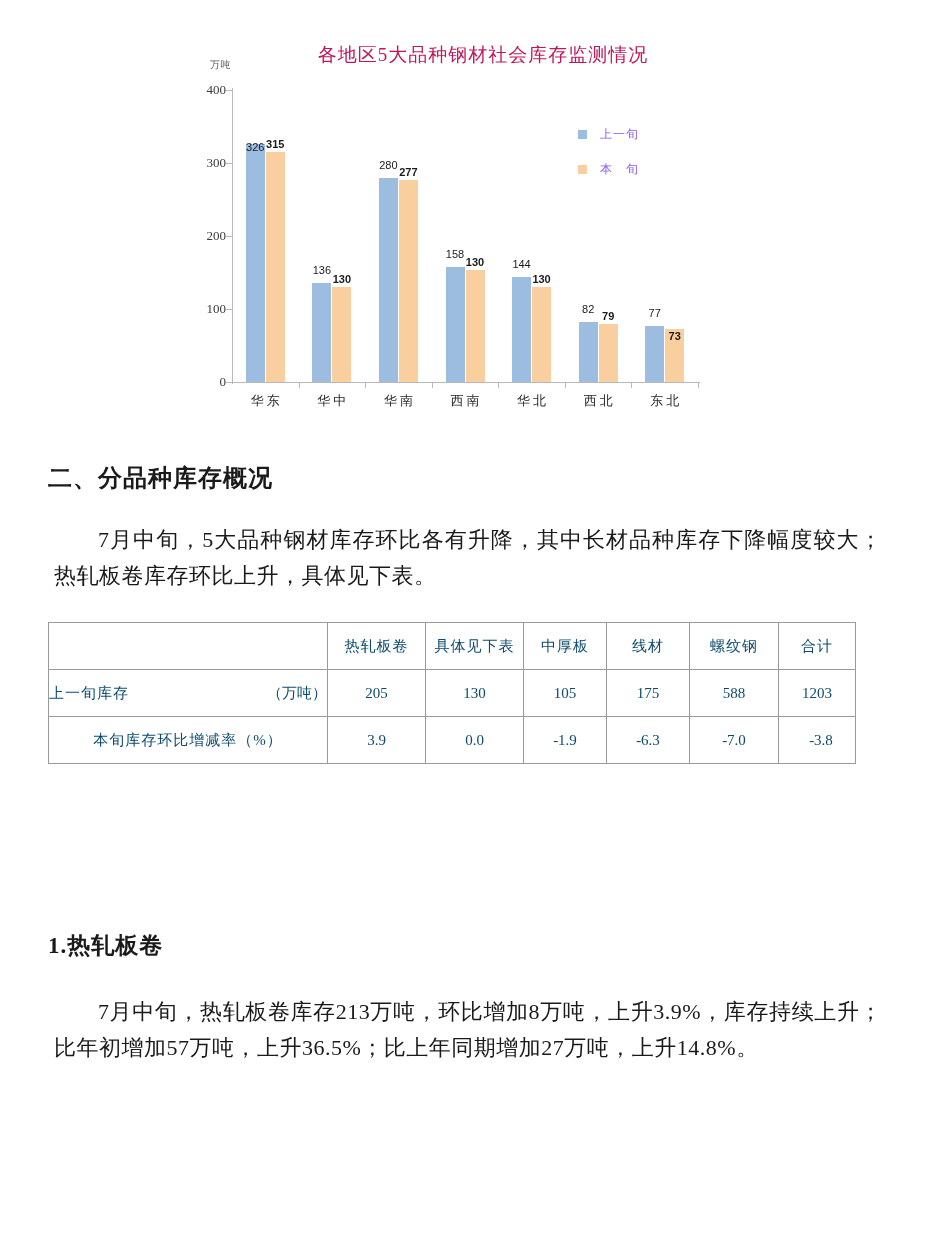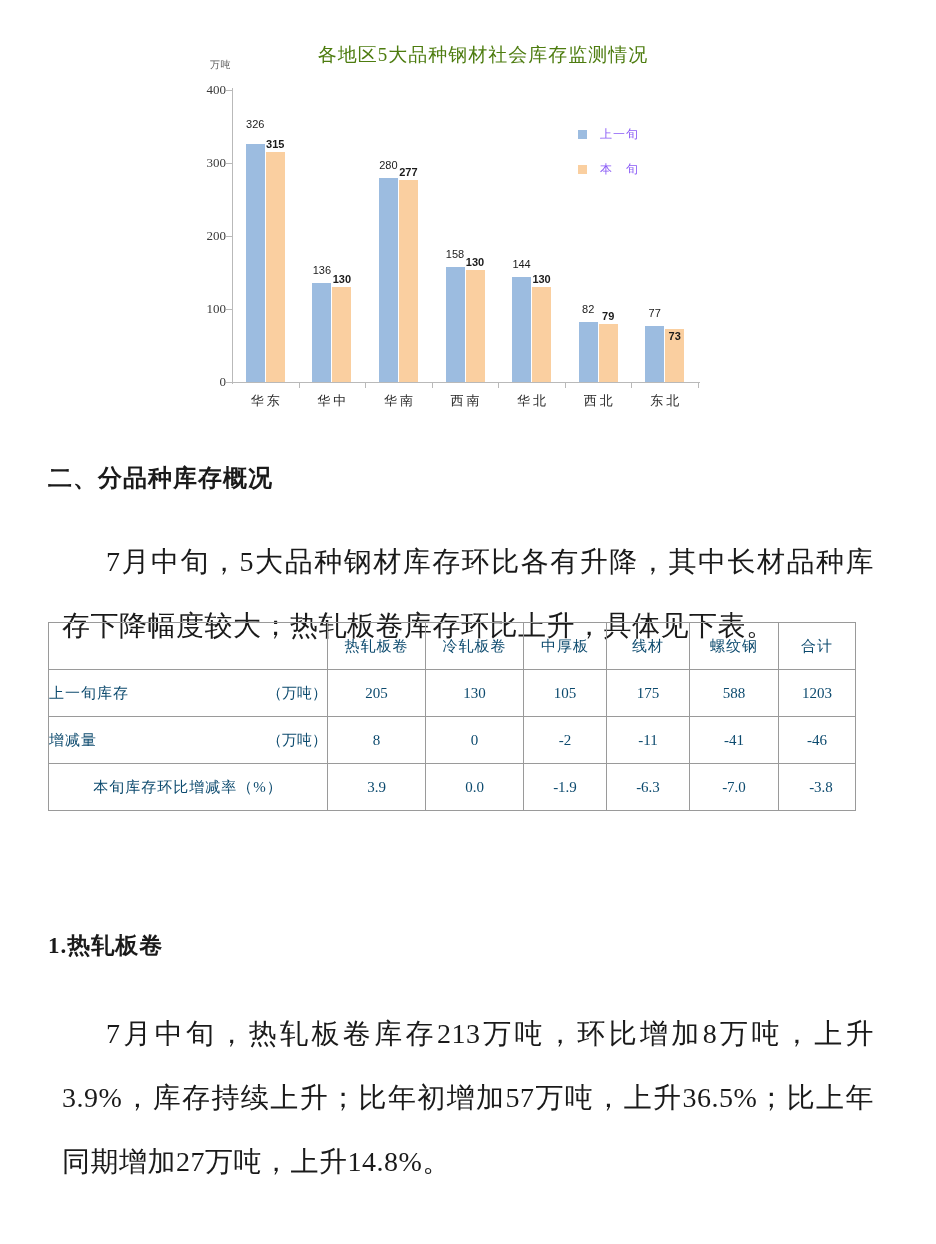--- a/index.html
+++ b/index.html
@@ -24,21 +24,21 @@
   }
   .chart-title {
     position: absolute;
     left: 0;
     top: 42px;
     width: 936px;
     text-align: center;
     font-size: 19px;
     font-family: "Liberation Serif", "DejaVu Serif", serif;
     letter-spacing: 1px;
-    color: #4d7c0f;
+    color: #be185d;
     padding-left: 30px;
     box-sizing: border-box;
   }
   .y-unit {
     position: absolute;
     left: 210px;
     top: 58px;
     font-size: 10px;
     color: #555;
     letter-spacing: 0.5px;
@@ -146,24 +146,24 @@
   
   .section-heading {
     font-size: 24px;
     font-weight: bold;
     margin: 0;
     padding: 0 0 0 48px;
     letter-spacing: 1px;
   }
   .h2-wrap { position: absolute; left: 0; top: 462px; width: 936px; }
   .para {
-    font-size: 28px;
-    line-height: 64px;
+    font-size: 22px;
+    line-height: 36px;
     padding: 0 48px;
-    margin: 14px;
+    margin: 6px;
     text-align: justify;
     letter-spacing: 0.5px;
   }
   .para .indent { display: inline-block; width: 44px; }
   .p1-wrap { position: absolute; left: 0; top: 516px; width: 936px; }
 
   
   .table-wrap {
     position: absolute;
     left: 48px;
@@ -235,21 +235,21 @@
       <div class="ytick-wrap" style="top: 163px;">
         <div class="ytick-label">300</div>
       </div>
       <div class="ytick-mark" style="top: 163px;"></div>
       <div class="ytick-wrap" style="top: 90px;">
         <div class="ytick-label">400</div>
       </div>
       <div class="ytick-mark" style="top: 90px;"></div>
       <div class="xtick-mark" style="left: 298.571px;"></div>
       <div class="bar prev" style="left: 245.786px; width: 19px; height: 237.98px; top: 144.02px; position: absolute;"></div>
-      <div class="bar-label prev" style="left: 255.286px; top: 118px;">326</div>
+      <div class="bar-label prev" style="left: 255.286px; top: 141px;">326</div>
       <div class="bar curr" style="left: 265.786px; width: 19px; height: 229.95px; top: 152.05px; position: absolute;"></div>
       <div class="bar-label curr" style="left: 275.286px; top: 138.05px;">315</div>
       <div class="xcat" style="left: 265.286px;">华东</div>
       <div class="xtick-mark" style="left: 365.143px;"></div>
       <div class="bar prev" style="left: 312.357px; width: 19px; height: 99.28px; top: 282.72px; position: absolute;"></div>
       <div class="bar-label prev" style="left: 321.857px; top: 263.72px;">136</div>
       <div class="bar curr" style="left: 332.357px; width: 19px; height: 94.9px; top: 287.1px; position: absolute;"></div>
       <div class="bar-label curr" style="left: 341.857px; top: 273.1px;">130</div>
       <div class="xcat" style="left: 331.857px;">华中</div>
       <div class="xtick-mark" style="left: 431.714px;"></div>
@@ -302,21 +302,21 @@
 <div class="p1-wrap">
   <p class="para"><span class="indent"></span><span>7月中旬，5大品种钢材库存环比各有升降，其中长材品种库存下降幅度较大；热轧板卷库存环比上升，具体见下表。</span></p>
 </div>
 
 <div class="table-wrap">
   <table class="stock">
     <thead>
       <tr>
         <th style="width:278px"></th>
         <th style="width:97px">热轧板卷</th>
-        <th style="width:97px">冷轧板卷</th>
+        <th style="width:97px">具体见下表</th>
         <th style="width:82px">中厚板</th>
         <th style="width:82px">线材</th>
         <th style="width:88px">螺纹钢</th>
         <th style="width:76px">合计</th>
       </tr>
     </thead>
     <tbody id="table-body">
         <tr>
           <td class="rowlabel" style="width: 278px;">
             <span class="rowlabel-inner">
@@ -325,34 +325,20 @@
             </span>
           </td>
           <td style="width: 97px;">205</td>
           <td style="width: 97px;">130</td>
           <td style="width: 82px;">105</td>
           <td style="width: 82px;">175</td>
           <td style="width: 88px;">588</td>
           <td style="width: 76px;">1203</td>
         </tr>
         <tr>
-          <td class="rowlabel" style="width: 278px;">
-            <span class="rowlabel-inner">
-              <span class="rl-name">增减量</span>
-              <span class="rl-unit">（万吨）</span>
-            </span>
-          </td>
-          <td style="width: 97px;">8</td>
-          <td style="width: 97px;">0</td>
-          <td style="width: 82px;">-2</td>
-          <td style="width: 82px;">-11</td>
-          <td style="width: 88px;">-41</td>
-          <td style="width: 76px;">-46</td>
-        </tr>
-        <tr>
           <td class="rowlabel" style="width: 278px;"><span class="rl-single">本旬库存环比增减率（%）</span></td>
           <td style="width: 97px;">3.9</td>
           <td style="width: 97px;">0.0</td>
           <td style="width: 82px;">-1.9</td>
           <td style="width: 82px;">-6.3</td>
           <td style="width: 88px;">-7.0</td>
           <td style="width: 76px; padding-left: 8px;">-3.8</td>
         </tr>
       </tbody>
   </table>

